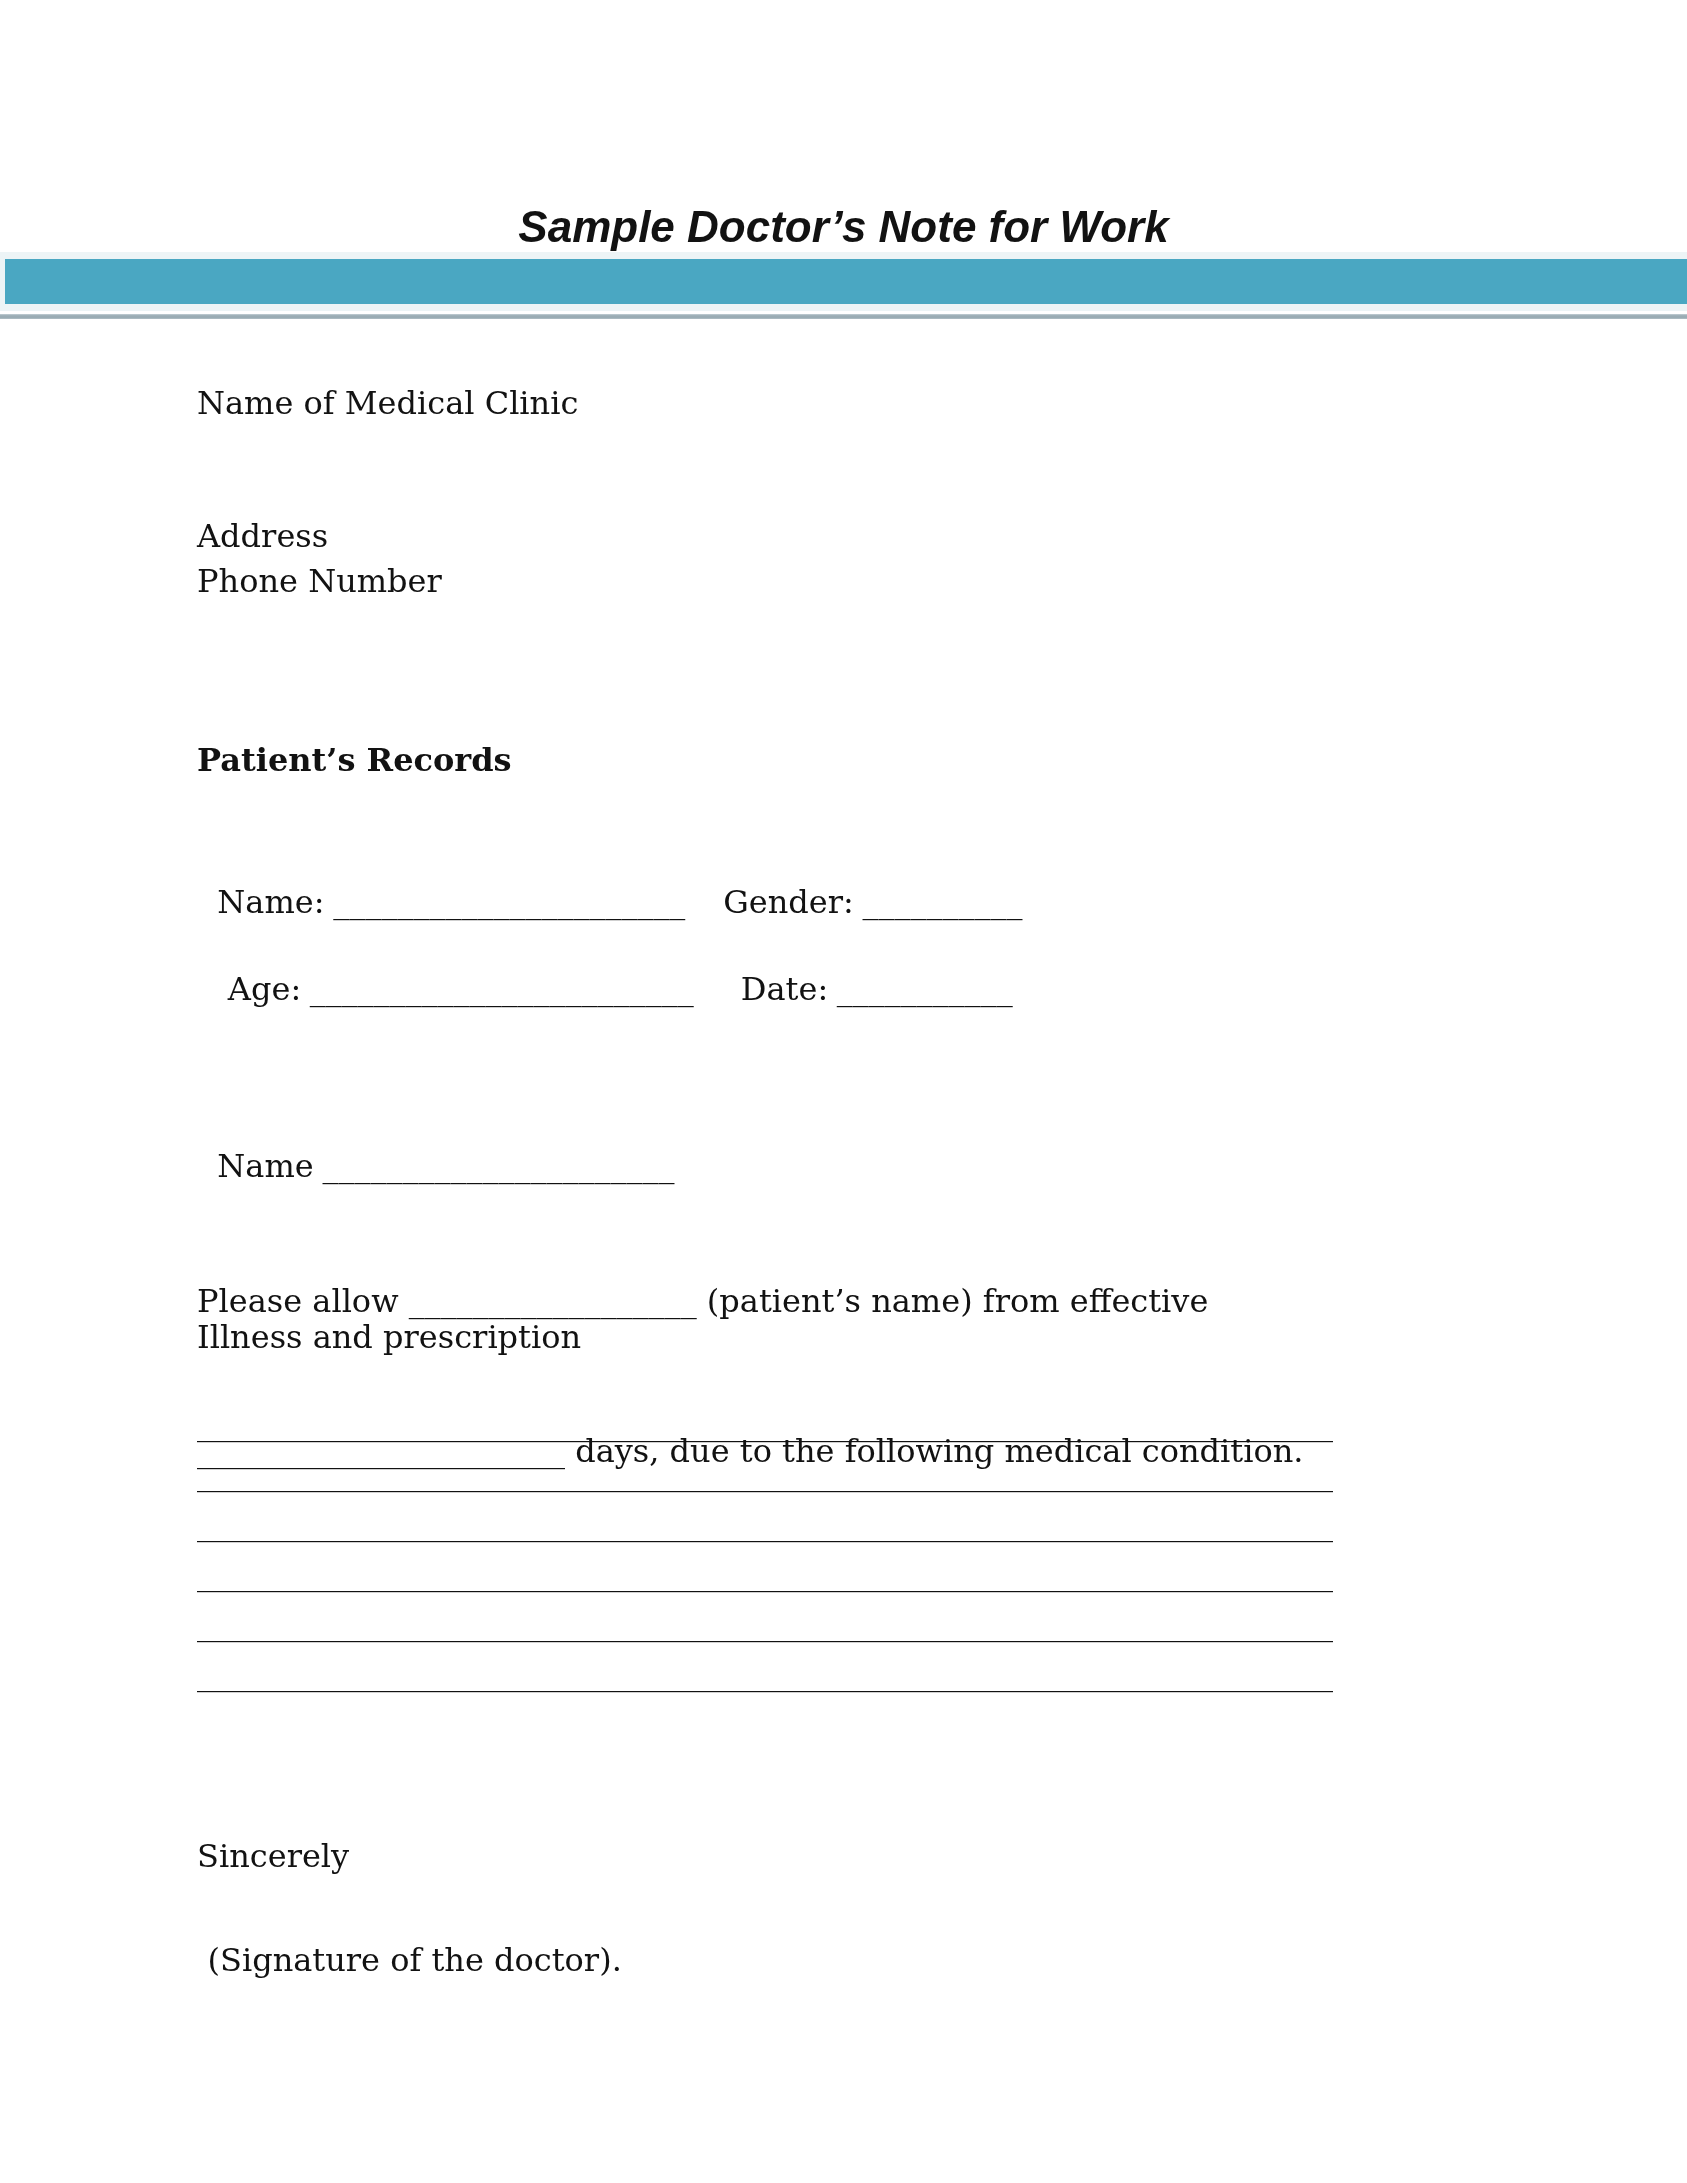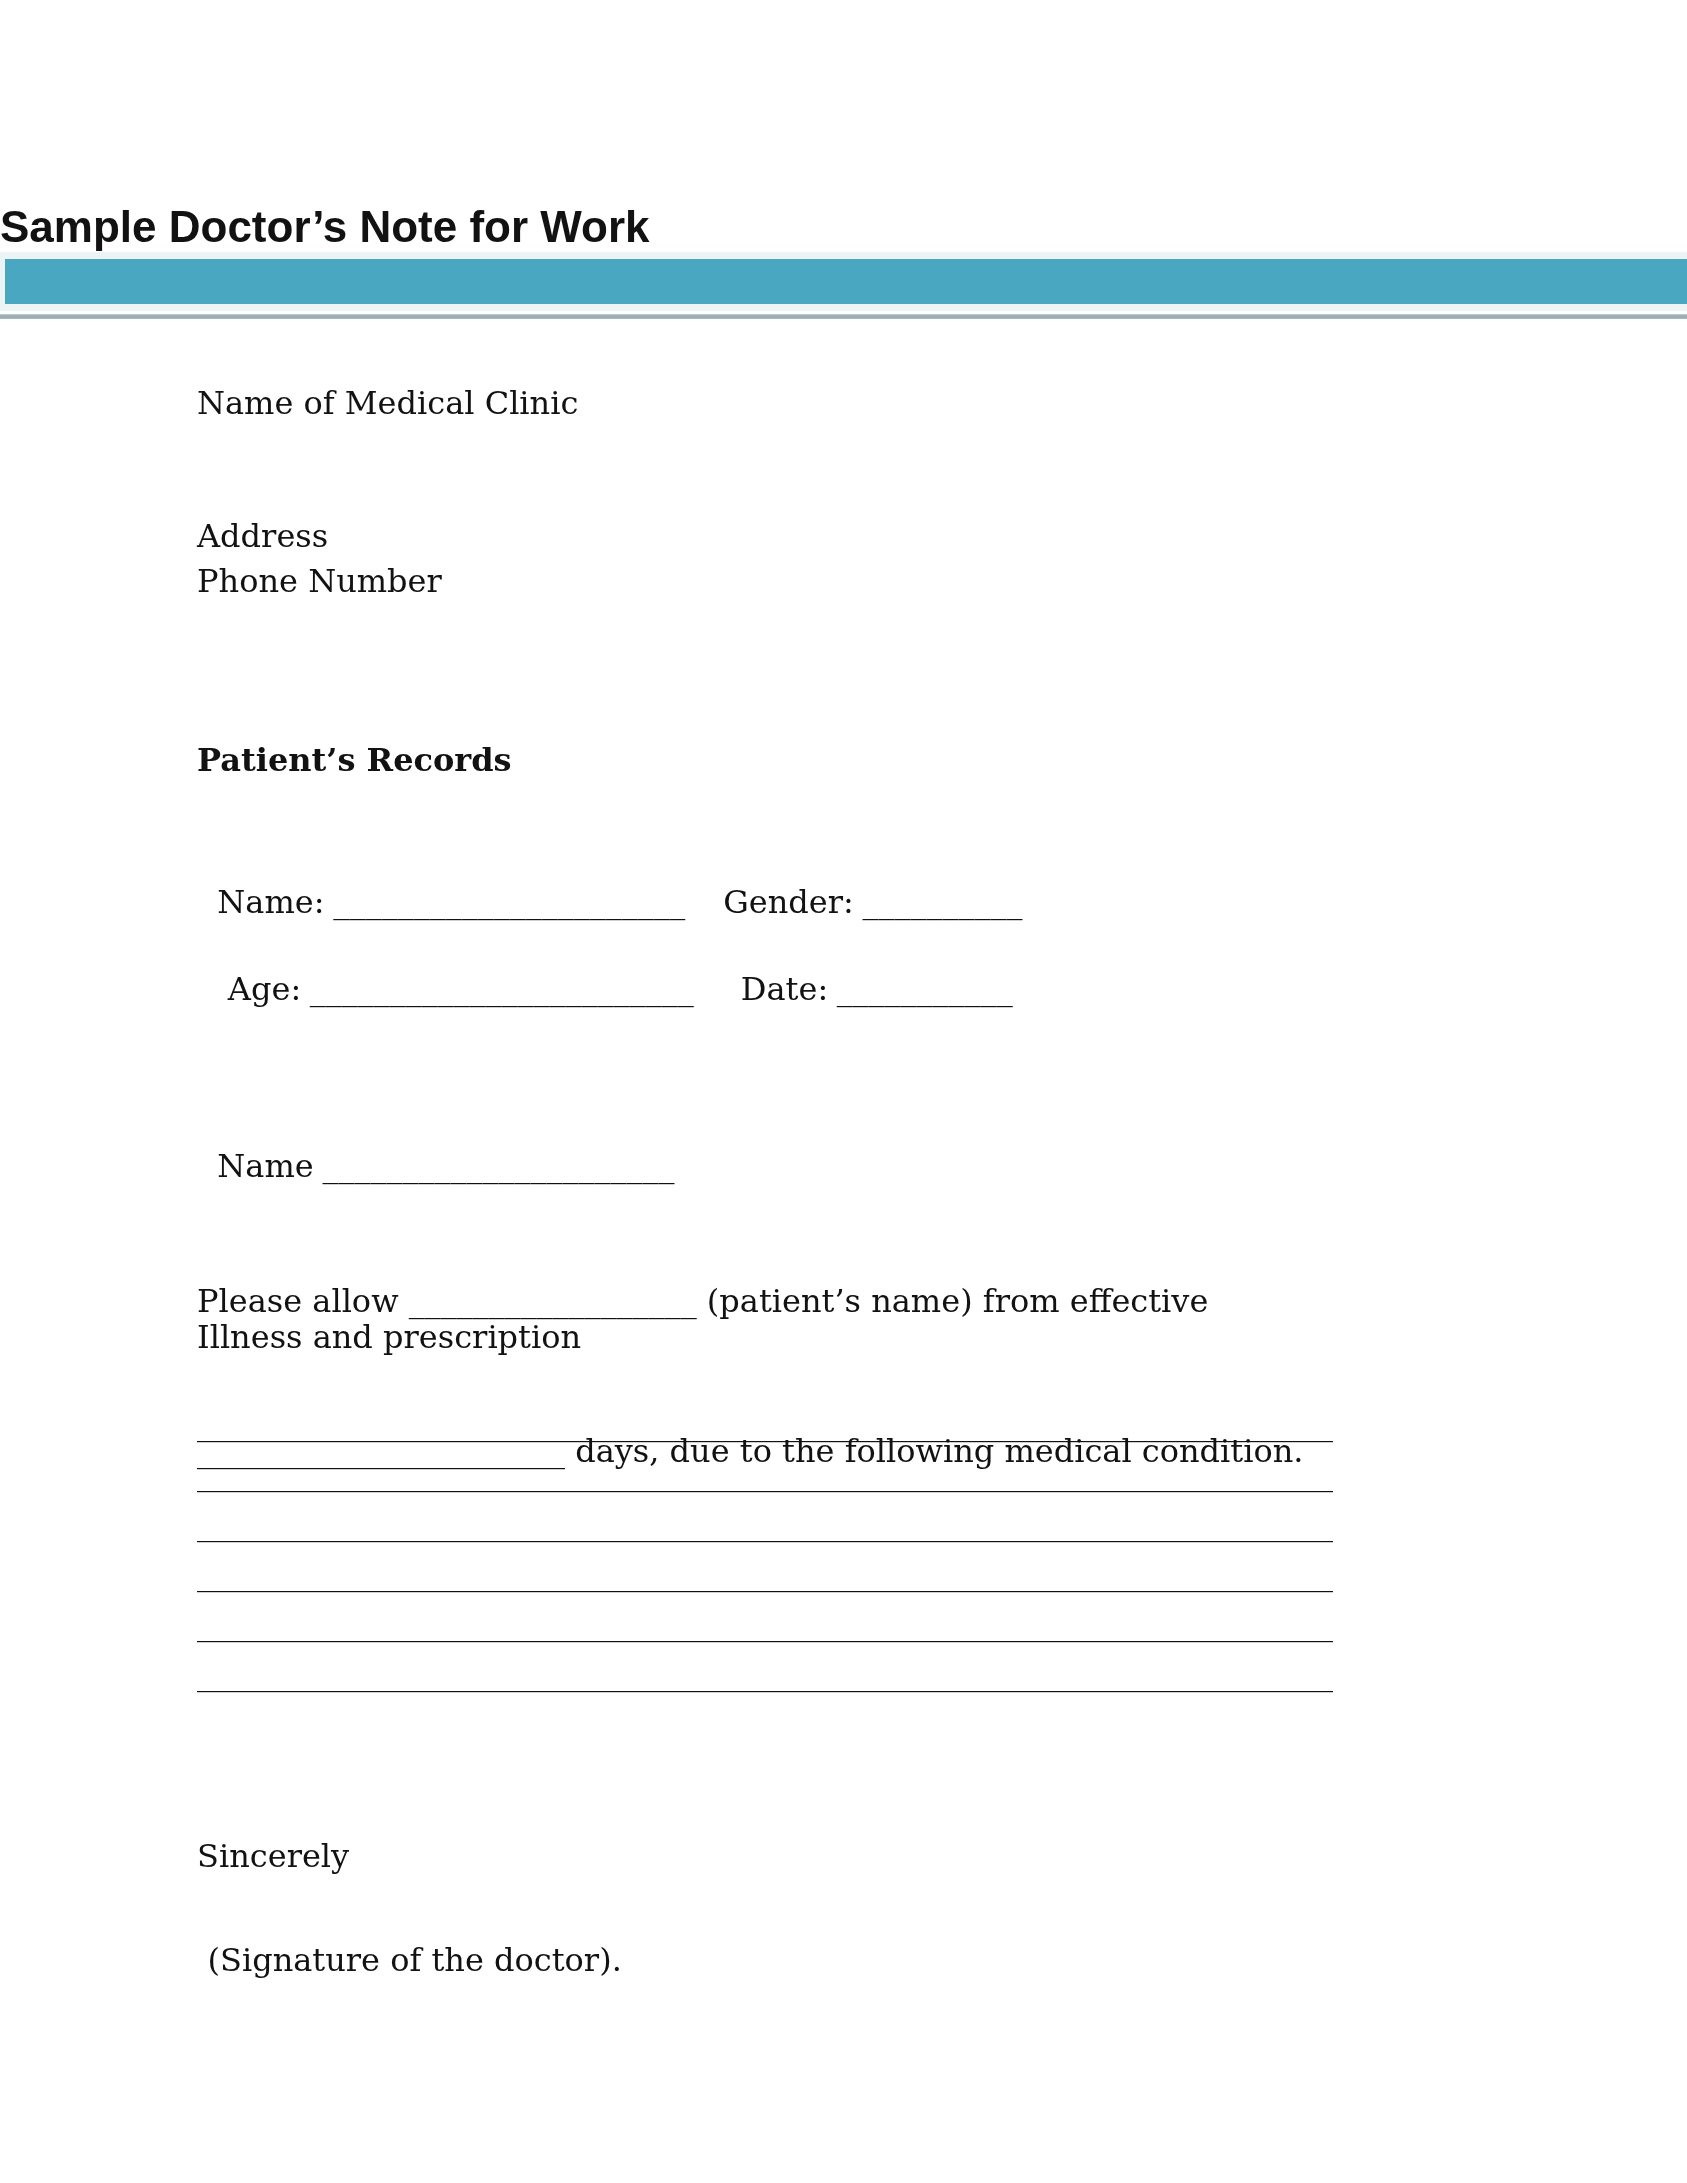--- a/index.html
+++ b/index.html
@@ -4,23 +4,23 @@
 <style>
   html,body{margin:0;padding:0;}
   body{
     width:1687px;height:2184px;position:relative;overflow:hidden;
     background:var(--page-bg,#fff);
     color:var(--text,#121212);
     font-family:"DejaVu Serif","Liberation Serif",serif;
   }
   .abs{position:absolute;left:197px;font-size:32px;line-height:50px;white-space:pre;}
   .title{
-    left:0;width:100%;text-align:left;
+    left:0;width:100%;text-align:center;
     font-family:"Liberation Sans",sans-serif;
-    font-weight:bold;font-size:44px;line-height:50px;
+    font-weight:bold;font-style:italic;font-size:44px;line-height:50px;
     top:202px;
   }
   .strip{position:absolute;left:0;top:252px;width:100%;height:59px;background:var(--banner-strip,#edf4f6);}
   .bar{position:absolute;left:5.2px;right:0;top:7px;height:45px;background:var(--banner,#4aa7c2);}
   .divider{
     position:absolute;left:0;top:314px;width:100%;height:5.2px;
     background:linear-gradient(to bottom,#c3cfd5 0%,var(--divider,#9aacb4) 35%,var(--divider,#9aacb4) 80%,#b9c6cc 100%);
   }
   .heading{font-weight:bold;font-size:32px;}
   .blank{margin-left:8.7px;}

